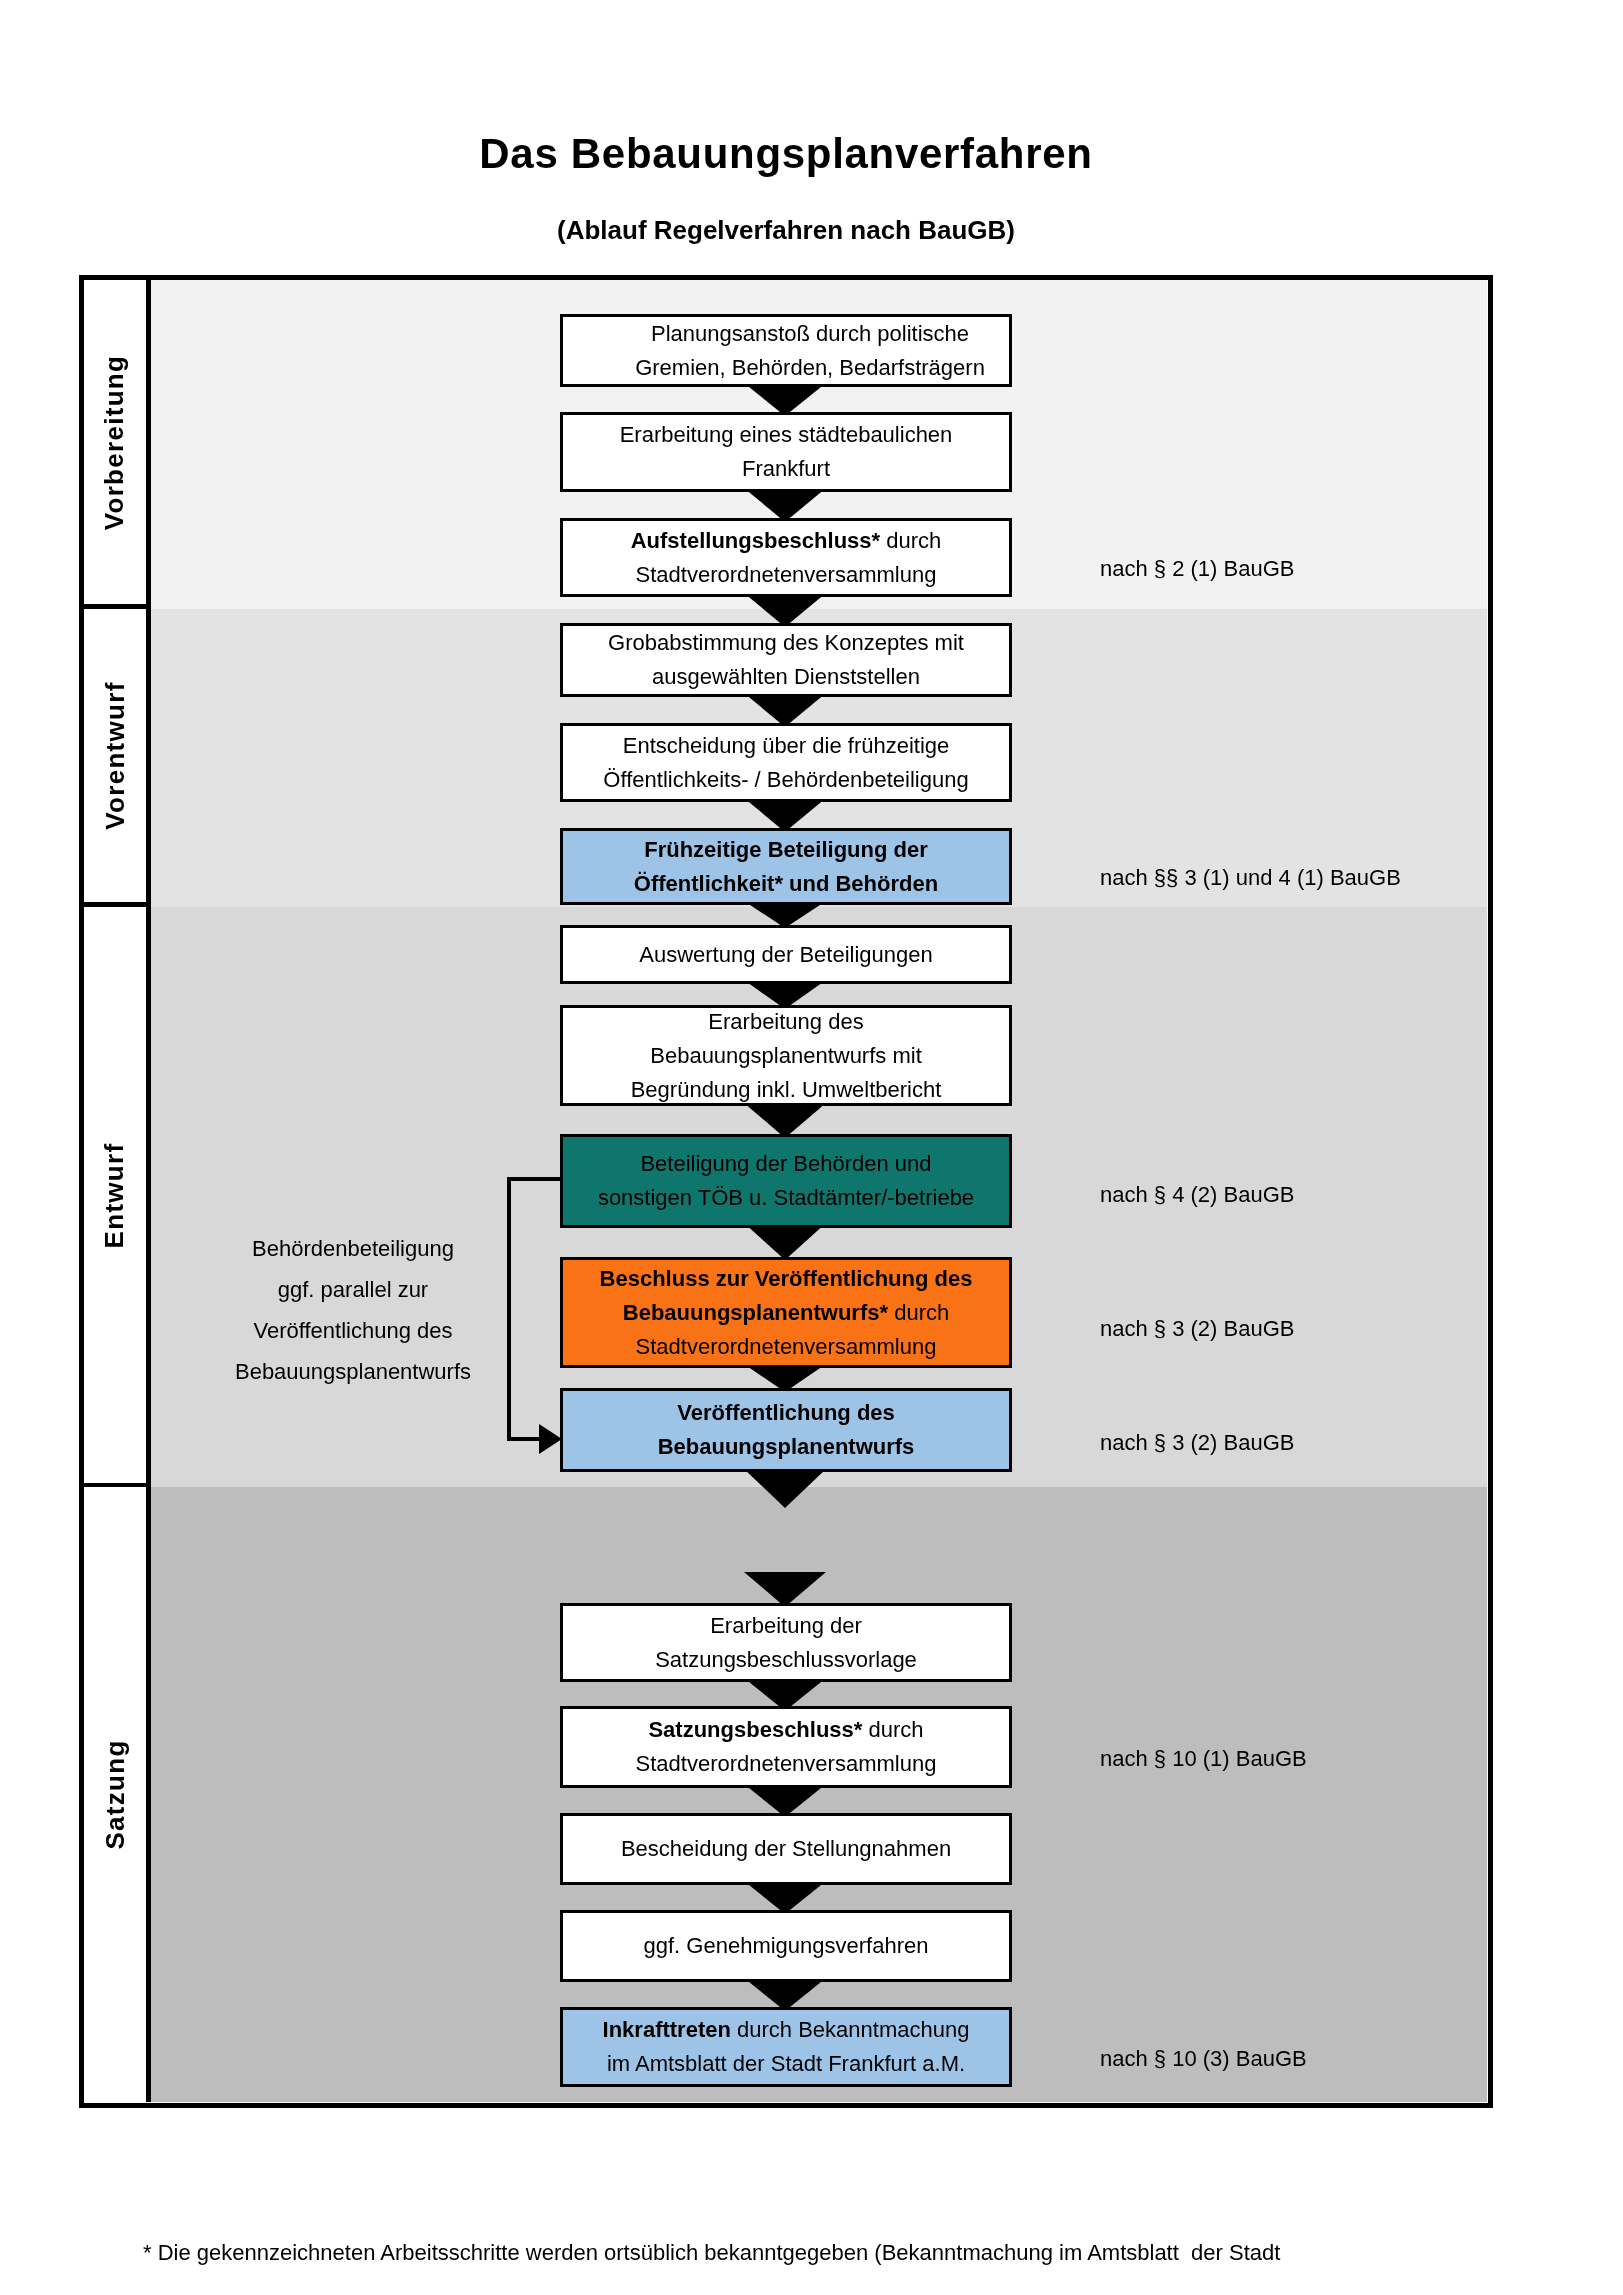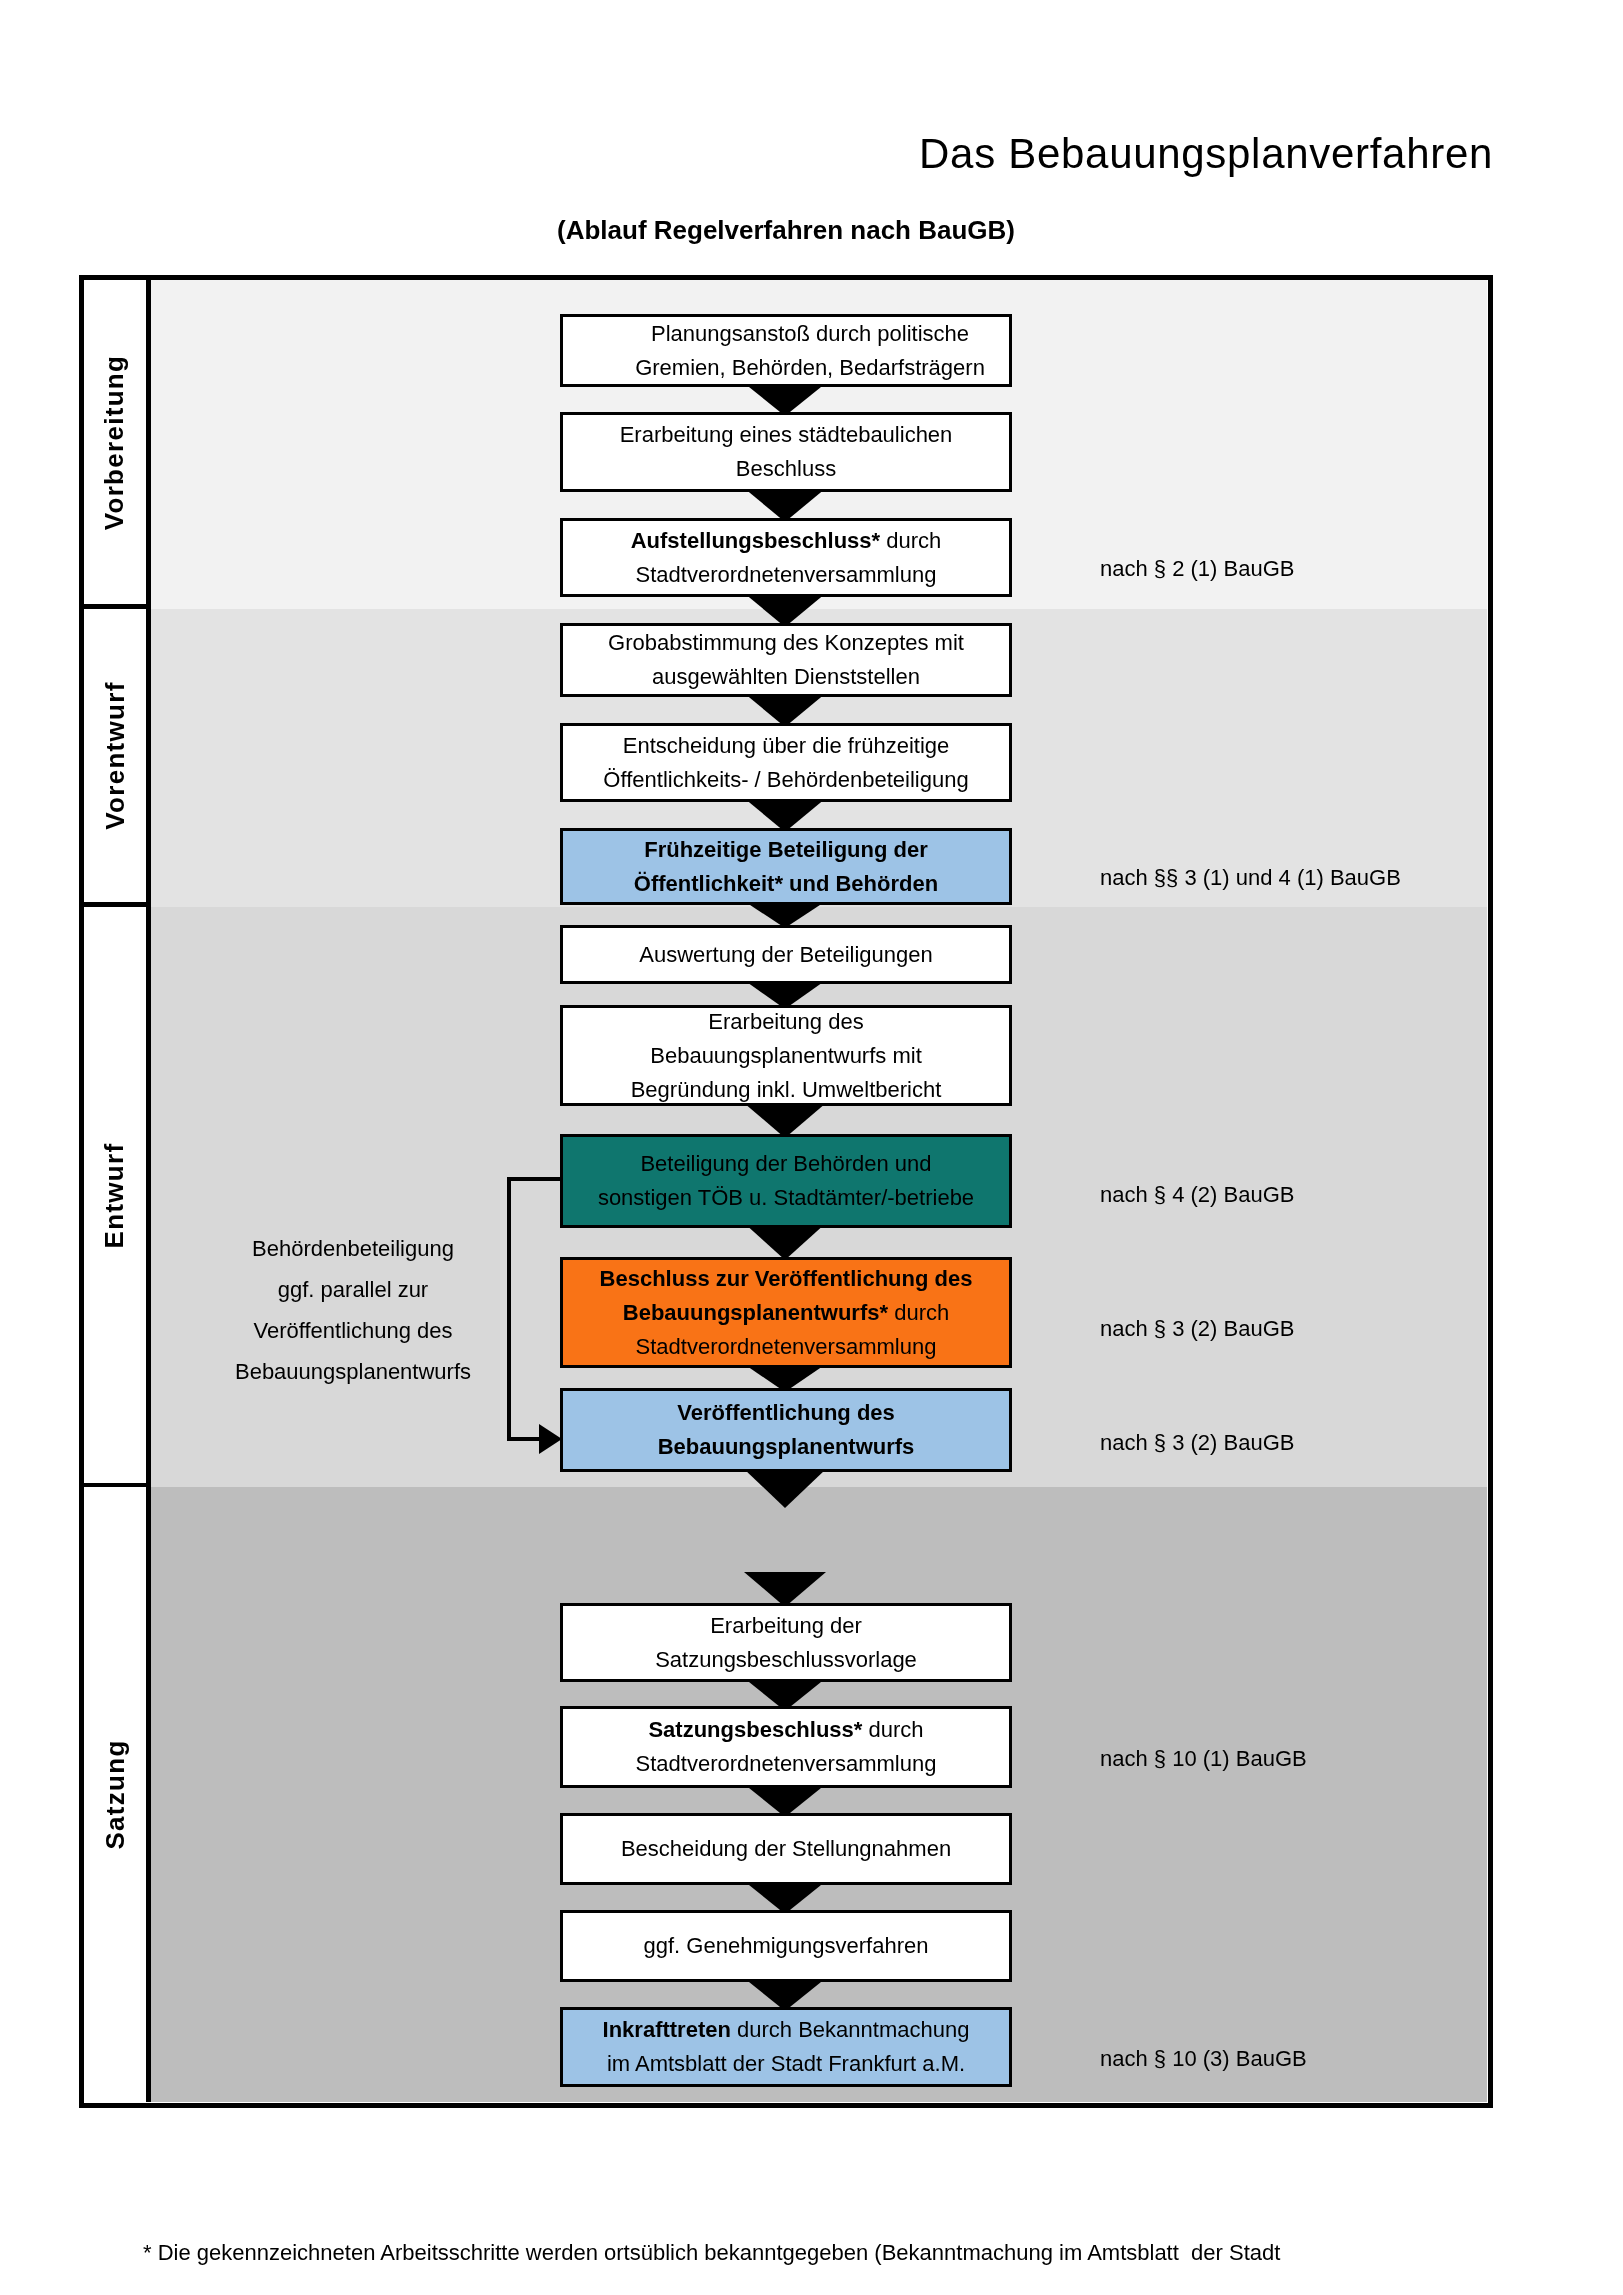--- a/index.html
+++ b/index.html
@@ -1,20 +1,20 @@
 <!DOCTYPE html>
 <html style="font-size:10.5px"><head>
 <meta charset="utf-8">
 <style>
   html,body{margin:0;padding:0;background:#ffffff;}
   .page{position:relative;width:1623px;height:2295px;background:#ffffff;
         font-family:"Liberation Sans",sans-serif;color:#000;overflow:hidden;}
   .abs{position:absolute;}
-  .page-title{left:79px;top:130px;width:1414px;text-align:right;
-              font-size:42px;font-weight:normal;letter-spacing:0.7px;}
+  .page-title{left:79px;top:130px;width:1414px;text-align:center;
+              font-size:42px;font-weight:bold;letter-spacing:0.7px;}
   .page-subtitle{left:79px;top:215px;width:1414px;text-align:center;
                  font-size:26px;font-weight:bold;}
   .frame{left:79px;top:275px;width:1414px;height:1833px;
          border:5.2px solid #000;box-sizing:border-box;}
   .label-cell{background:#ffffff;border-right:5.2px solid #000;box-sizing:border-box;
               display:flex;align-items:center;justify-content:center;}
   .label-cell.divider{border-bottom:5.2px solid #000;}
   .phase-label{transform:rotate(-90deg);white-space:nowrap;
                font-size:26px;font-weight:bold;letter-spacing:1.3px;}
   .band{}
@@ -75,21 +75,21 @@
       <div class="abs arrow-down" style="left: 744px; top: 1678px; border-top: 33px solid rgb(0, 0, 0);"></div>
       <div class="abs arrow-down" style="left: 744px; top: 1784px; border-top: 33px solid rgb(0, 0, 0);"></div>
       <div class="abs arrow-down" style="left: 744px; top: 1881px; border-top: 33px solid rgb(0, 0, 0);"></div>
       <div class="abs arrow-down" style="left: 744px; top: 1978px; border-top: 33px solid rgb(0, 0, 0);"></div>
       <div class="abs flow-box" style="left: 560px; top: 314px; width: 452px; height: 73px; background: rgb(255, 255, 255); padding-left: 48px;">
         <div><span>Planungsanstoß durch politische</span></div>
         <div><span>Gremien, Behörden, Bedarfsträgern</span></div>
       </div>
       <div class="abs flow-box" style="left: 560px; top: 412px; width: 452px; height: 80px; background: rgb(255, 255, 255);">
         <div><span>Erarbeitung eines städtebaulichen</span></div>
-        <div><span>Beschluss</span></div>
+        <div><span>Frankfurt</span></div>
       </div>
       <div class="abs flow-box" style="left: 560px; top: 518px; width: 452px; height: 79px; background: rgb(255, 255, 255);">
         <div><span class="bold">Aufstellungsbeschluss*</span><span> durch</span></div>
         <div><span>Stadtverordnetenversammlung</span></div>
       </div>
       <div class="abs flow-box" style="left: 560px; top: 623px; width: 452px; height: 74px; background: rgb(255, 255, 255);">
         <div><span>Grobabstimmung des Konzeptes mit</span></div>
         <div><span>ausgewählten Dienststellen</span></div>
       </div>
       <div class="abs flow-box" style="left: 560px; top: 723px; width: 452px; height: 79px; background: rgb(255, 255, 255);">

